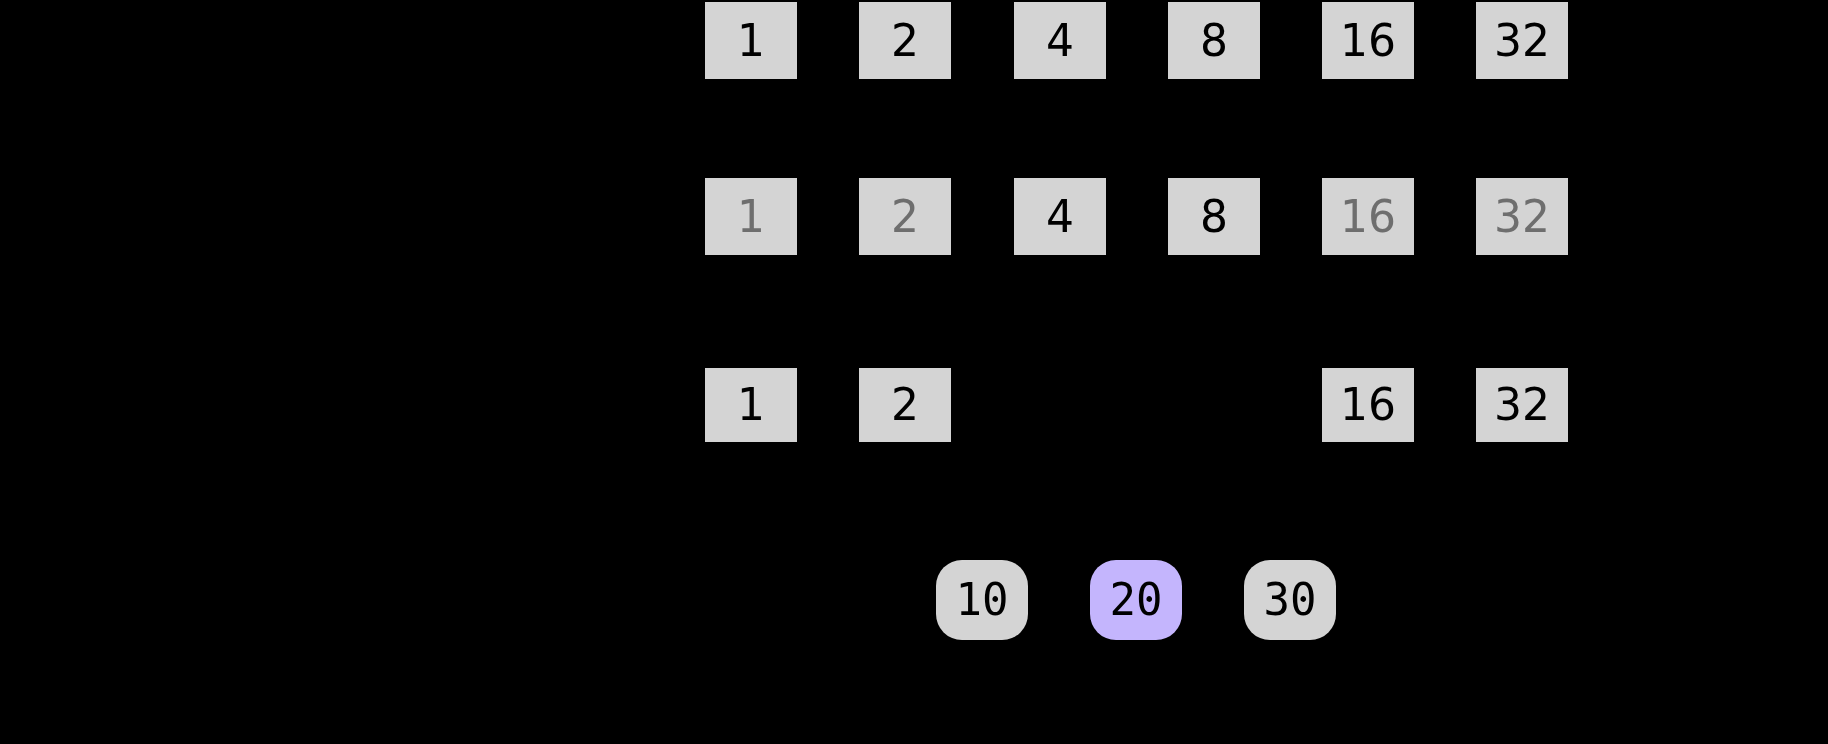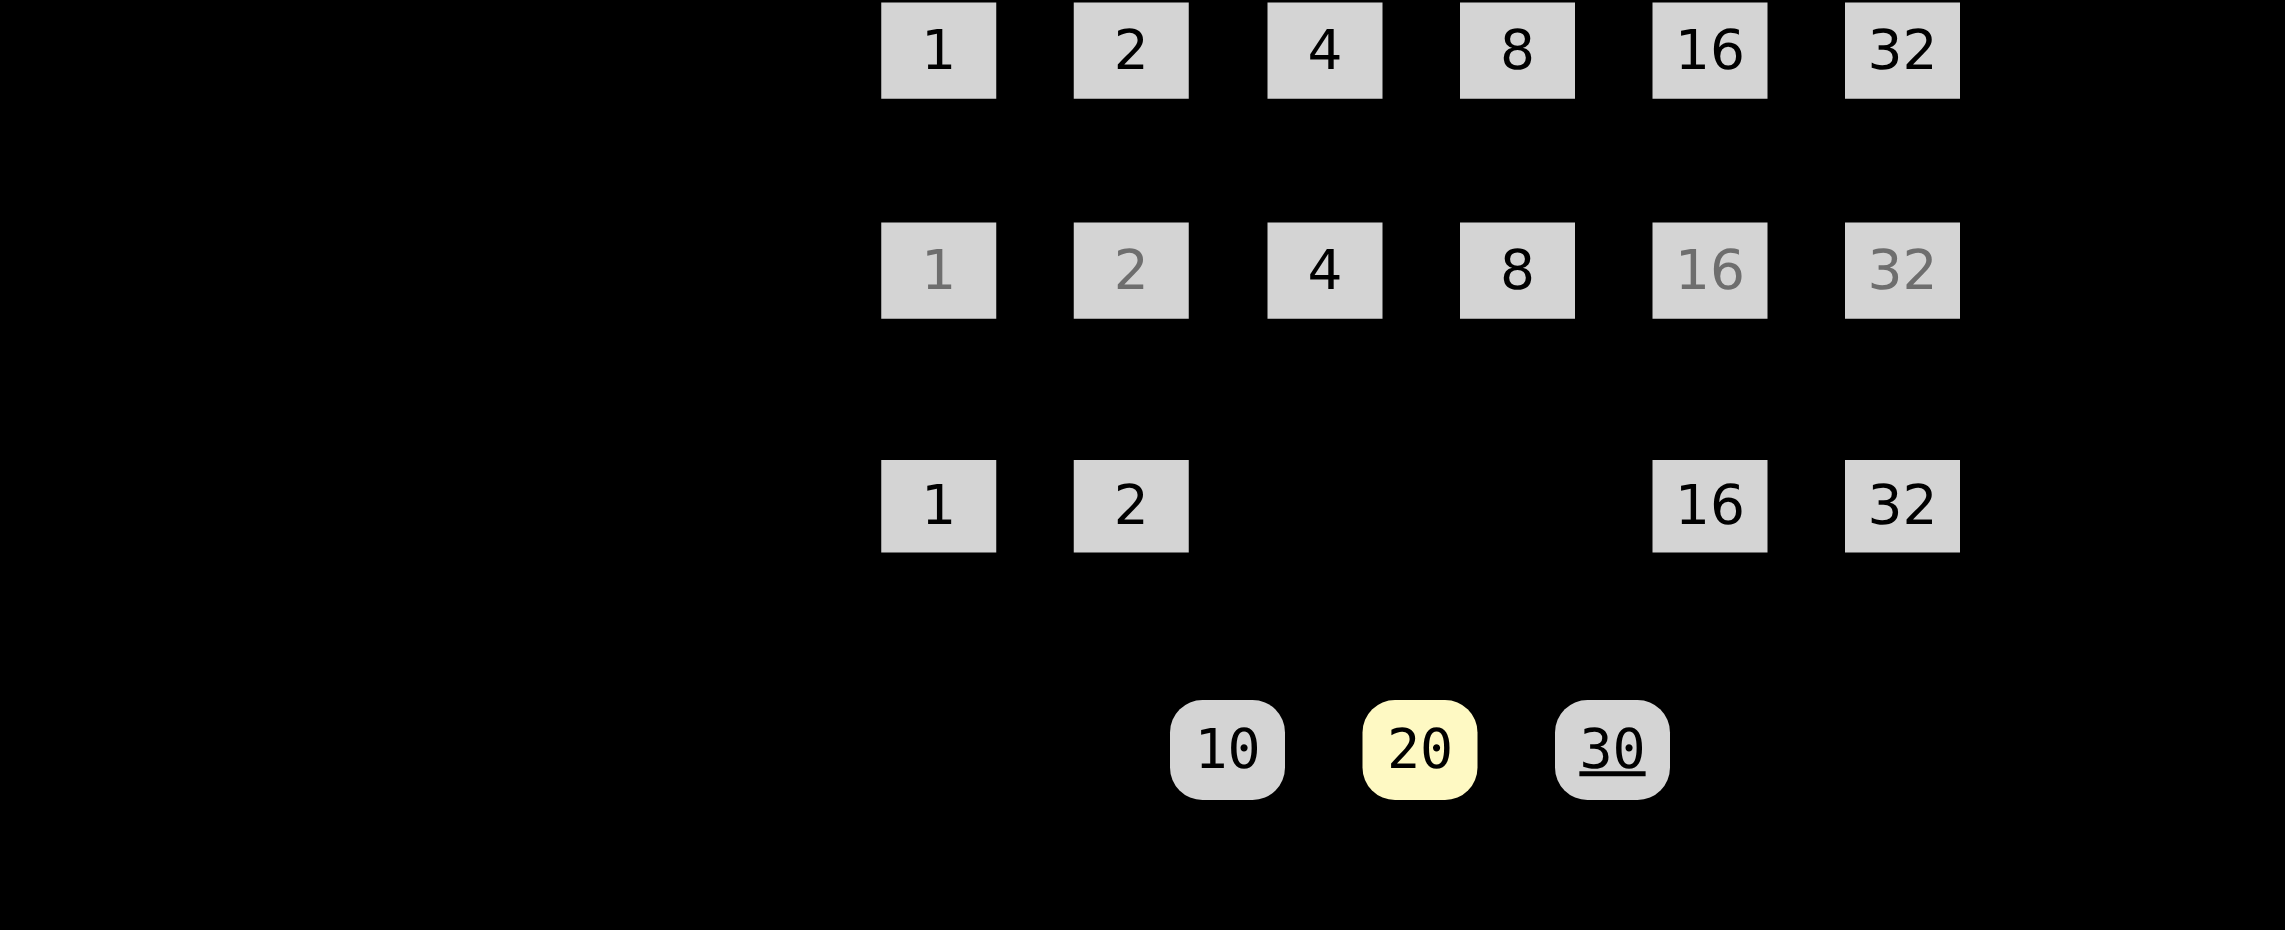--- a/index.html
+++ b/index.html
@@ -99,20 +99,20 @@
         <span class="label">16</span>
       </div>
       <div class="cell sans dark" style="left: 1476px; top: 0px; width: 92px; height: 74px; font-size: 44px; background: rgb(212, 212, 212); color: rgb(0, 0, 0);">
         <span class="label">32</span>
       </div>
     </div>
     <div class="row" style="top: 560px; height: 80px;">
       <div class="cell mono dark" style="left: 936px; top: 0px; width: 92px; height: 80px; font-size: 44px; background: rgb(212, 212, 212); color: rgb(0, 0, 0);">
         <span class="label">10</span>
       </div>
-      <div class="cell mono dark" style="left: 1090px; top: 0px; width: 92px; height: 80px; font-size: 44px; background: #fef9c3; color: rgb(0, 0, 0);">
+      <div class="cell mono dark" style="left: 1090px; top: 0px; width: 92px; height: 80px; font-size: 44px; background: #c4b5fd; color: rgb(0, 0, 0);">
         <span class="label">20</span>
       </div>
-      <div class="cell mono dark" style="left: 1244px; top: 0px; width: 92px; height: 80px; font-size: 44px; background: rgb(212, 212, 212); color: rgb(0, 0, 0); text-decoration: underline;">
+      <div class="cell mono dark" style="left: 1244px; top: 0px; width: 92px; height: 80px; font-size: 44px; background: rgb(212, 212, 212); color: rgb(0, 0, 0);">
         <span class="label">30</span>
       </div>
     </div>
   </div>
 
 </body></html>

